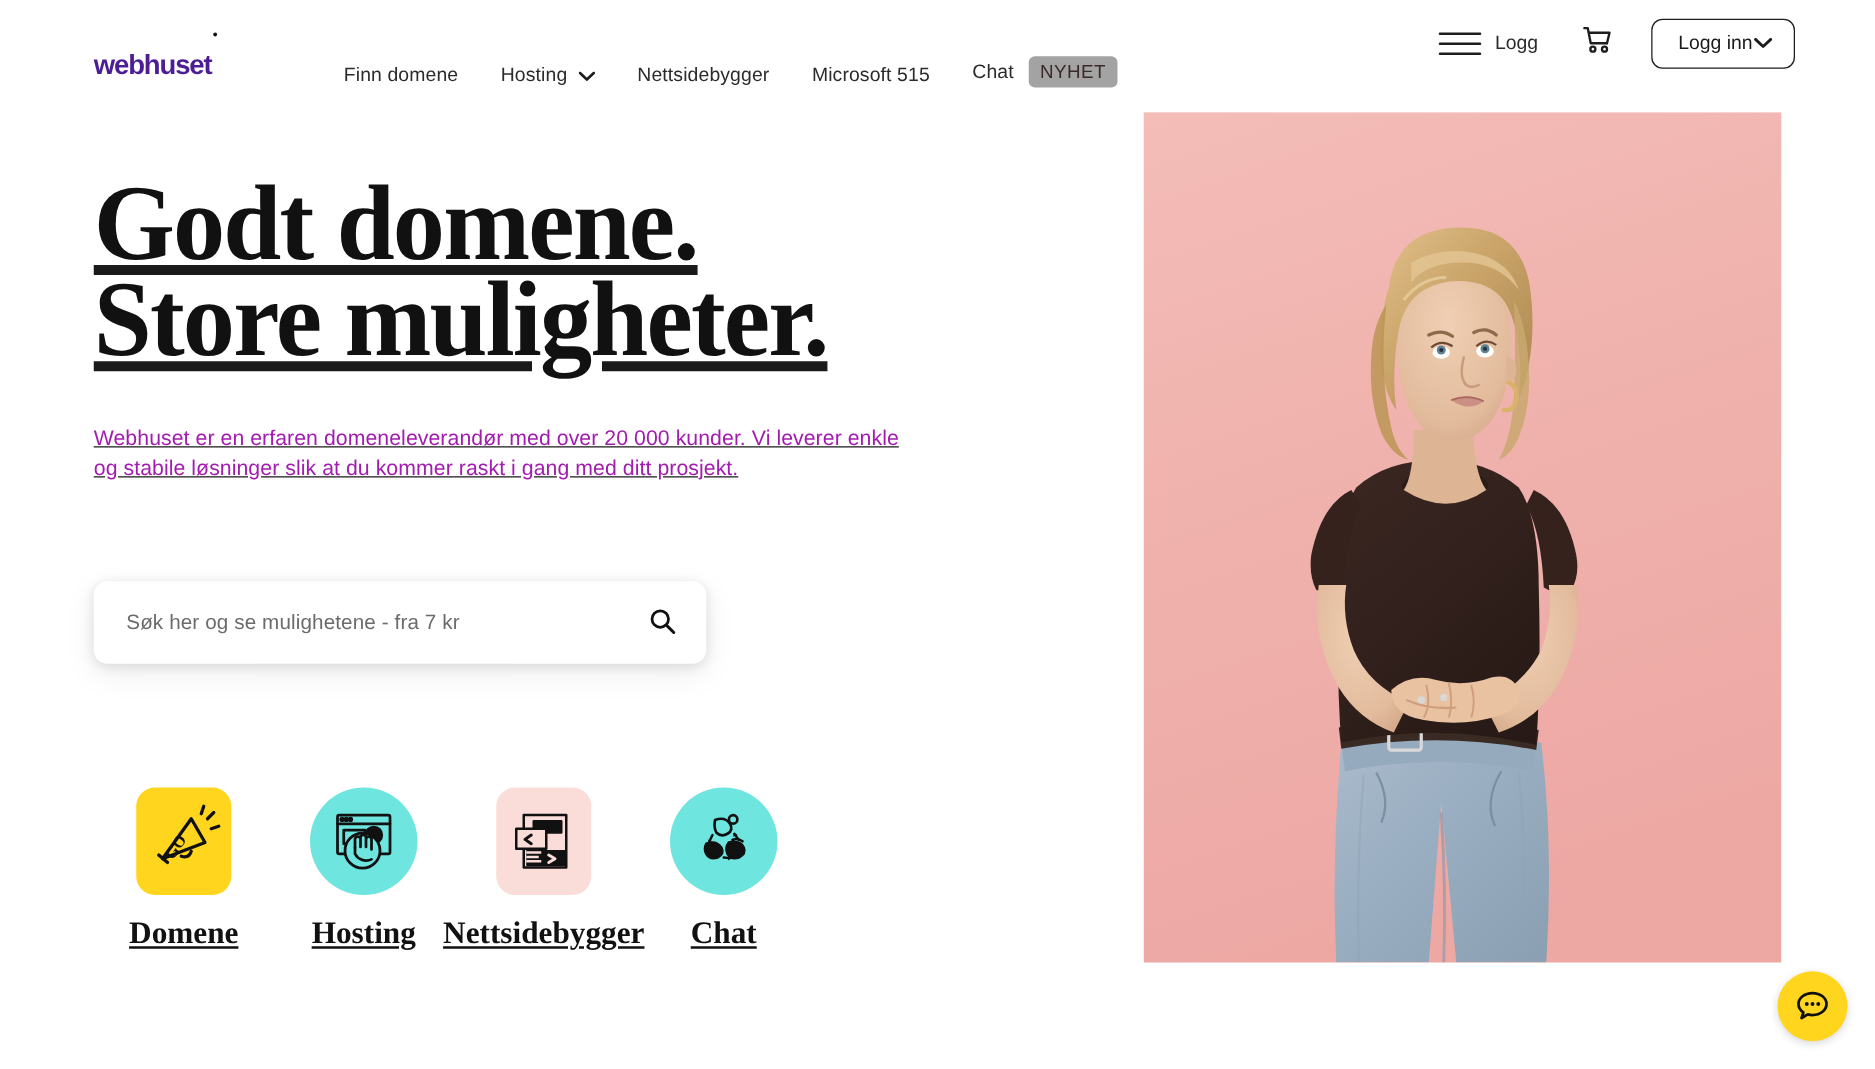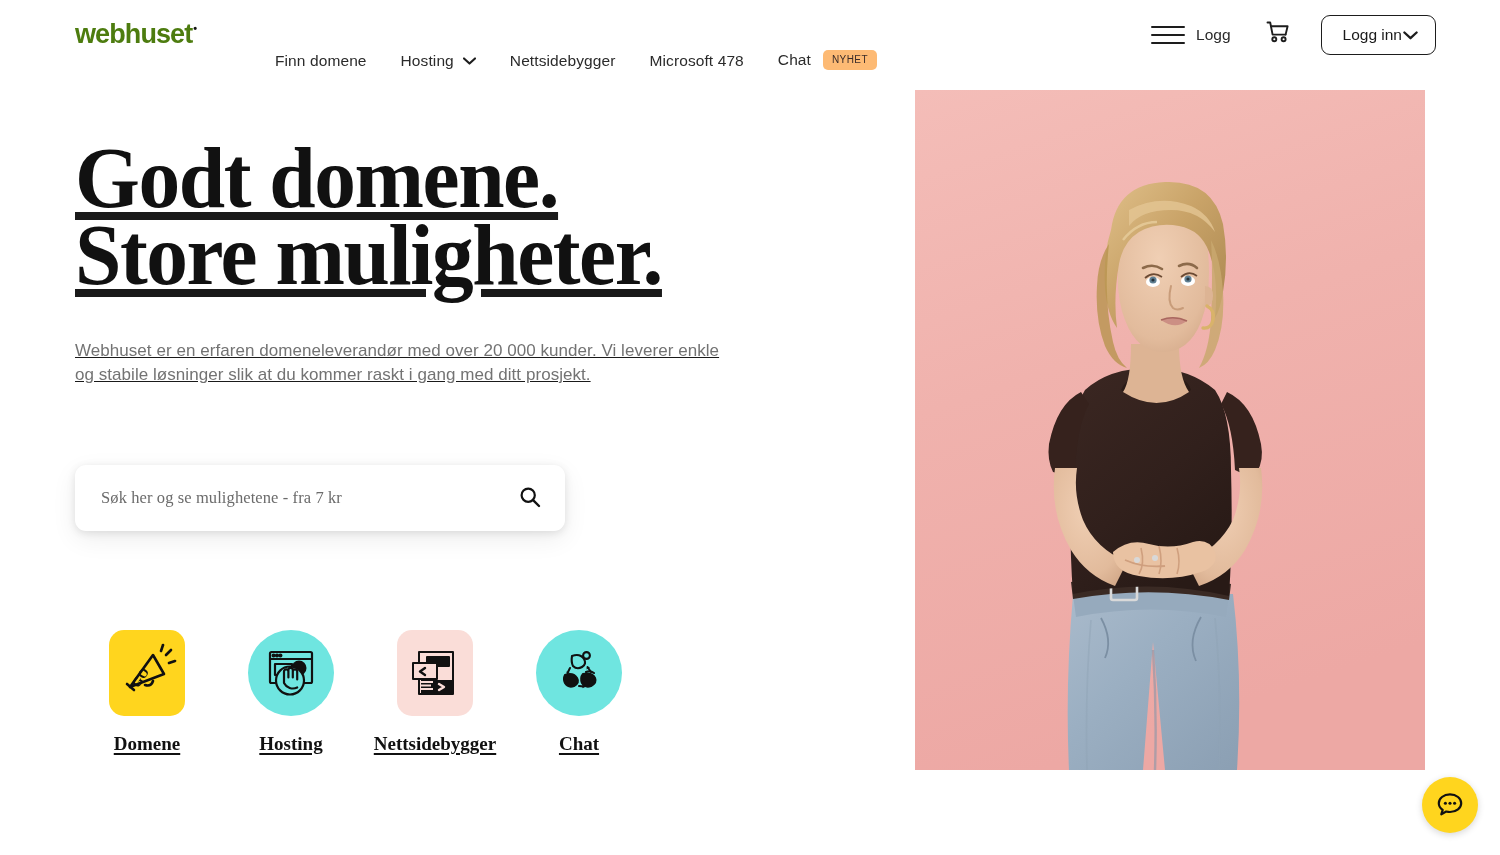--- a/index.html
+++ b/index.html
@@ -30,24 +30,25 @@
 
   .logo-wrap {
     position: absolute;
     left: 75px; top: 21px;
     display: flex; align-items: flex-start;
     cursor: pointer;
   }
   .logo-text {
     font-family: "Liberation Sans", sans-serif;
     font-weight: 700;
-    font-size: 27px;
+    font-size: 22px;
     letter-spacing: -0.9px;
     line-height: 1;
-    color: #4d7c0f;
+    color: #4c1d95;
+    margin-top: 20px;
   }
   .logo-dot {
     font-size: 11px;
     line-height: 1;
     margin-left: 1px;
     margin-top: 2px;
     color: #111;
     font-weight: 700;
   }
 
@@ -73,23 +74,23 @@
   .nav-item .caret {
     display: inline-block;
     margin-left: 9px;
     width: 13px; height: 8px;
   }
   .nav-item .caret svg { display:block; }
 
   .badge-nyhet {
     display: inline-block;
     margin-left: 12px;
-    background: #fdba74;
+    background: #a3a3a3;
     color: #3a2b28;
-    font-size: 10px;
+    font-size: 15px;
     letter-spacing: 0.4px;
     padding: 5px 9px 5px 9px;
     border-radius: 5px;
     font-weight: 400;
     line-height: 1;
   }
 
   .header-right {
     position: absolute;
     right: 64px; top: 0;
@@ -143,41 +144,41 @@
     transform: scaleX(0.97);
     transform-origin: left center;
     white-space: pre-line;
   }
 
   .hero-sub {
     margin-top: 44px;
     width: 648px;
     font-size: 17px;
     line-height: 1.43;
-    color: #737373;
+    color: #a21caf;
     letter-spacing: 0.05px;
   }
 
   
   .search-card {
     position: absolute;
     left: 75px; top: 465px;
     width: 490px; height: 66px;
     background: #ffffff;
     border-radius: 11px;
     box-shadow: 0 2px 9px rgba(0,0,0,0.10), 0 8px 26px rgba(0,0,0,0.07);
     display: flex;
     align-items: center;
     padding: 0 20px 0 26px;
   }
   .search-input {
     flex: 1;
     border: none;
     outline: none;
-    font-family: Liberation Serif, serif;
+    font-family: Liberation Sans, sans-serif;
     font-size: 16.5px;
     color: #737373;
     background: transparent;
     letter-spacing: 0.1px;
   }
   .search-input::placeholder { color: #6b6b6b; opacity: 1; }
   .search-icon-btn {
     width: 30px; height: 30px;
     display:flex; align-items:center; justify-content:center;
     cursor:pointer; background:transparent; border:none;
@@ -202,21 +203,21 @@
     width: 76px; height: 86px;
     display: flex; align-items: center; justify-content: center;
     overflow: hidden;
   }
   .service-icon.square { border-radius: 15px; }
   .service-icon.circle { width: 86px; height: 86px; border-radius: 50%; }
   .service-label {
     margin-top: 17px;
     font-family: "Liberation Serif", "DejaVu Serif", serif;
     font-weight: 700;
-    font-size: 19px;
+    font-size: 25px;
     color: #111;
     text-decoration: underline;
     text-underline-offset: 3px;
     text-decoration-thickness: 1.6px;
     white-space: nowrap;
   }
 
   
   .hero-photo {
     position: absolute;
@@ -266,21 +267,21 @@
               <path d="M1 1.4 L6.5 6.6 L12 1.4" fill="none" stroke="#1d1d1d" stroke-width="2.1" stroke-linecap="round" stroke-linejoin="round"></path>
             </svg>
         </span>
       </div>
 
       <div class="nav-item">
         <span>Nettsidebygger</span>
       </div>
 
       <div class="nav-item">
-        <span>Microsoft 478</span>
+        <span>Microsoft 515</span>
       </div>
 
       <div class="nav-item">
         <span>Chat</span>
         <span class="badge-nyhet">NYHET</span>
       </div>
 
     </nav>
 
     <div class="header-right">

